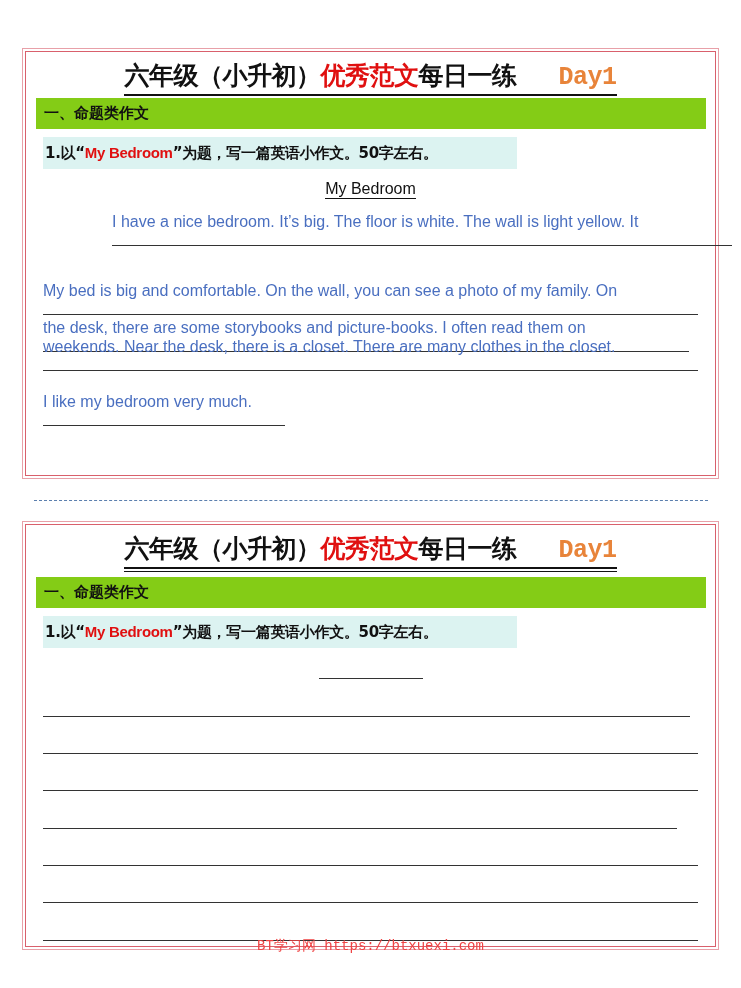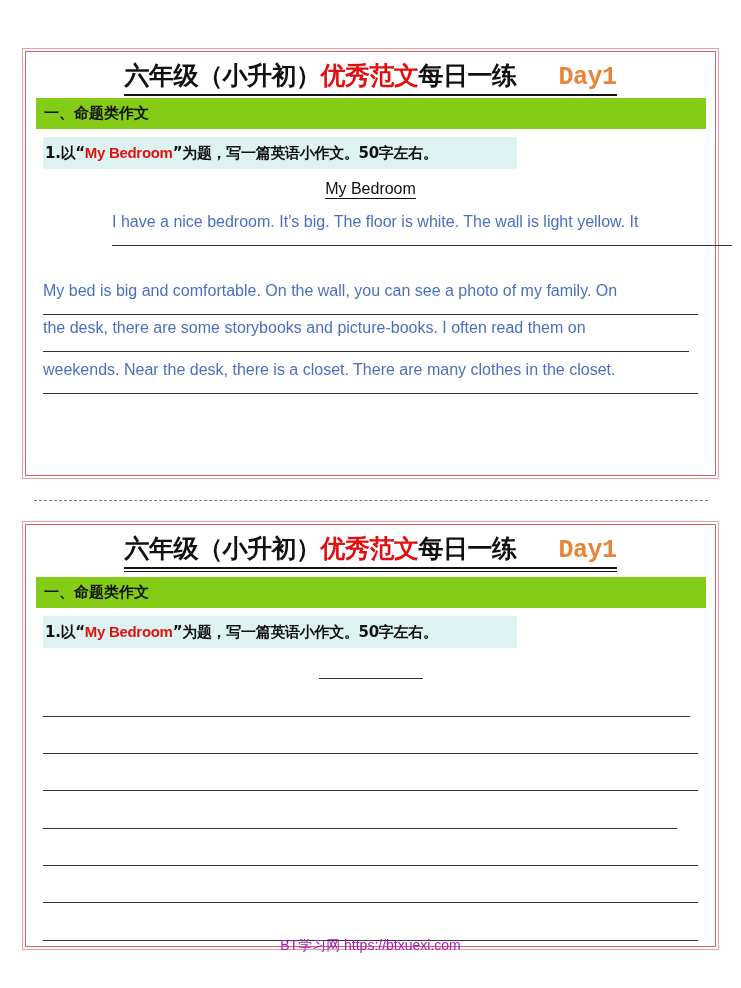--- a/index.html
+++ b/index.html
@@ -41,21 +41,21 @@
     .essay-line { position: absolute; left: 20px; height: 37px; font-size: 16px;
                   color: #4a6fc0; white-space: nowrap; line-height: 26px;
                   border-bottom: 1px solid #333; box-sizing: border-box; }
 
     .blank-line { position: absolute; height: 0; border-top: 1px solid #333; }
 
     .divider { position: absolute; left: 34px; width: 674px; top: 500px;
                border-top: 1px dashed #5b7fae; }
 
     .watermark { position: absolute; left: 0; right: 0; top: 937px; text-align: center;
-                 font-size: 14px; color: #a21caf; font-family: Liberation Sans, sans-serif; }
+                 font-size: 14px; color: #ef4444; font-family: Liberation Mono, monospace; }
   </style>
 </head>
 <body>
 
 <div class="panel" id="panel-1">
   <div class="panel-inner"></div>
 
   <div class="title">
     <span class="t-wrap">
       <span>六年级（小升初）</span><span class="red">优秀范文</span><span>每日一练</span><span class="orange">Day1</span>
@@ -68,21 +68,22 @@
     <span>1.以“</span><span class="red">My Bedroom</span><span>”为题，写一篇英语小作文。50字左右。</span>
   </div>
 
   <div class="essay-title" style="top:131px;">
     <span>My Bedroom</span>
   </div>
 
   <div class="essay-line" style="top:160px; left:55px; width:620px;margin-left:34px;">I have a nice bedroom. It’s big. The floor is white. The wall is light yellow. It</div>
   <div class="essay-line" style="top:229px; width:655px;">My bed is big and comfortable. On the wall, you can see a photo of my family. On</div>
   <div class="essay-line" style="top:266px; width:646px;">the desk, there are some storybooks and picture-books. I often read them on</div>
-  <div class="essay-line" style="top:308px; width:655px;">weekends. Near the desk, there is a closet. There are many clothes in the closet.</div>
+  <div class="essay-line" style="top:285px; width:655px;">weekends. Near the desk, there is a closet. There are many clothes in the closet.</div>
+  <div class="essay-line" style="top:340px; width:242px;">I like my bedroom very much.</div>
 </div>
 
 <div class="divider"></div>
 
 <div class="panel" id="panel-2">
   <div class="panel-inner"></div>
 
   <div class="title">
     <span class="t-wrap">
       <span>六年级（小升初）</span><span class="red">优秀范文</span><span>每日一练</span><span class="orange">Day1</span>

